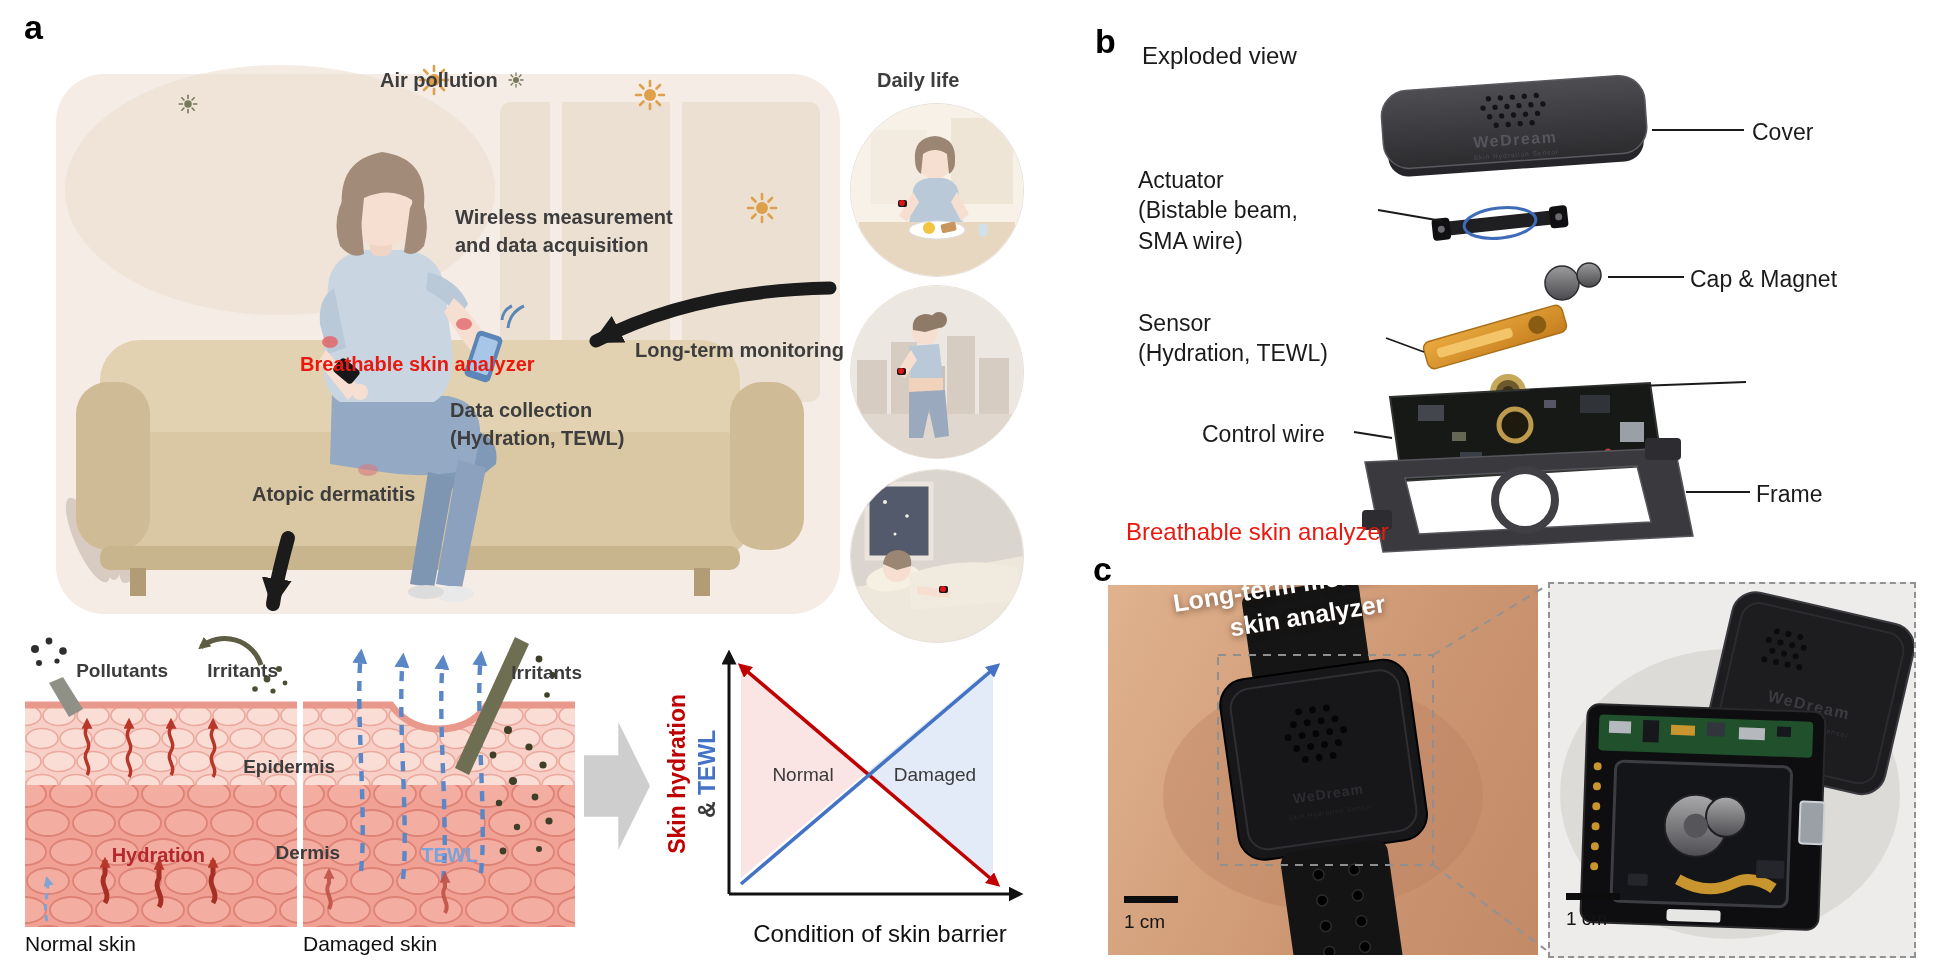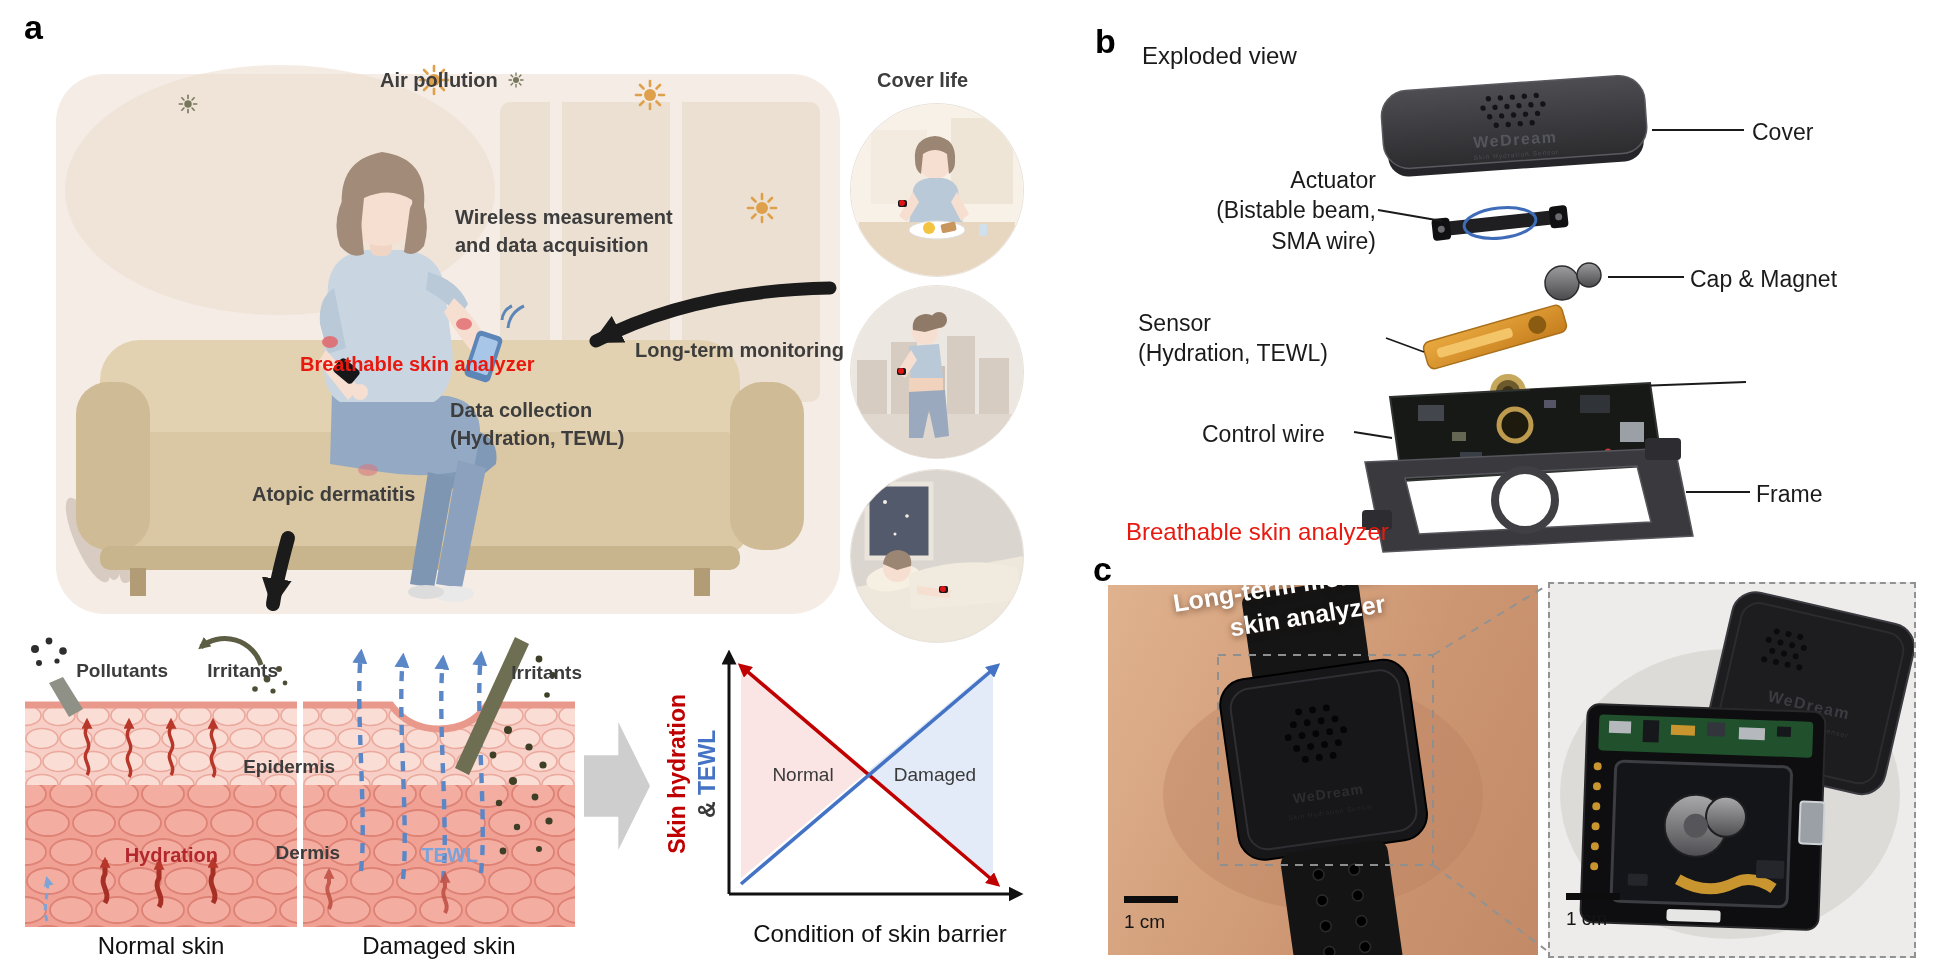--- a/index.html
+++ b/index.html
@@ -2,21 +2,21 @@
 <html><head>
 <meta charset="utf-8">
 <style>
   html,body{margin:0;padding:0;background:#fff;}
   .fig{position:relative;width:1949px;height:967px;background:#fff;font-family:"Liberation Sans",sans-serif;overflow:hidden;}
   .abs{position:absolute;}
   .plabel{font-size:34px;font-weight:700;color:#000;line-height:1;}
   .ann{font-size:20px;font-weight:700;color:#3d3d3d;text-align:left;line-height:1.4;}
   .ann-red{color:#e8190f;}
   .skl{font-size:19px;font-weight:700;color:#3c3c3c;text-align:right;line-height:1.2;}
-  .cap{font-size:24px;color:#101010;text-align:center;font-weight:400;}
+  .cap{font-size:21px;color:#101010;font-weight:400;}
   .blabel{font-size:23px;color:#1a1a1a;line-height:1.32;}
   svg text{font-family:"Liberation Sans",sans-serif;}
 </style>
 </head>
 <body>
 
 <div class="fig">
 
   <div class="abs plabel" style="left:24px;top:10px">a</div>
 
@@ -112,21 +112,21 @@
     <div>Wireless measurement</div>
     <div>and data acquisition</div>
   </div>
   <div class="abs ann ann-red" style="left:300px;top:350px;width:240px">Breathable skin analyzer</div>
   <div class="abs ann" style="left:635px;top:336px;width:215px">Long-term monitoring</div>
   <div class="abs ann" style="left:450px;top:396px;width:210px">
     <div>Data collection</div>
     <div>(Hydration, TEWL)</div>
   </div>
   <div class="abs ann" style="left:252px;top:480px;width:170px">Atopic dermatitis</div>
-  <div class="abs ann" style="left:877px;top:66px;width:120px">Cover life</div>
+  <div class="abs ann" style="left:877px;top:66px;width:120px">Daily life</div>
 
   <div class="abs" style="left:851px;top:104px;width:172px;height:172px;border-radius:50%;overflow:hidden;box-shadow:0 0 0 1px #e7e1d9">
     <svg width="172" height="172" viewBox="0 0 172 172">
       <rect width="172" height="172" fill="#f8f1e8"></rect>
       <rect x="100" y="14" width="62" height="86" fill="#efe5d7"></rect>
       <rect x="20" y="26" width="56" height="74" fill="#f1e8db" opacity=".7"></rect>
       <circle cx="84" cy="58" r="17" fill="#f6dfd0"></circle>
       <path d="M64,56 Q62,34 84,32 Q106,34 104,58 Q104,66 98,70 L96,50 Q84,42 72,50 L70,70 Q64,66 64,56 Z" fill="#9b8573"></path>
       <path d="M58,120 L62,86 Q64,76 78,74 L92,74 Q104,76 107,86 L112,120 Z" fill="#b9c9d8"></path>
       <path d="M62,88 L48,112 L56,118 L68,98 Z" fill="#f6dfd0"></path>
@@ -286,21 +286,21 @@
     </g>
     <g stroke="#c05247" stroke-width="4" fill="none" opacity=".9">
       <path d="M26,274 c6,-10 -6,-16 0,-26 l0,-12" marker-end="url(#aRedD)"></path>
       <path d="M142,278 c6,-10 -6,-16 0,-26 l0,-12" marker-end="url(#aRedD)"></path>
     </g>
   </svg>
 
   <div class="abs skl" style="left:58px;top:660px;width:110px">Pollutants</div>
   <div class="abs skl" style="left:186px;top:660px;width:92px">Irritants</div>
   <div class="abs skl" style="left:235px;top:756px;width:100px">Epidermis</div>
-  <div class="abs skl" style="left:118px;top:843px;width:100px;color:#b3282d;font-size:20px">Hydration</div>
+  <div class="abs skl" style="left:105px;top:843px;width:100px;color:#b3282d;font-size:20px">Hydration</div>
   <div class="abs skl" style="left:260px;top:842px;width:80px">Dermis</div>
   <div class="abs skl" style="left:398px;top:843px;width:80px;color:#7aa3dc;font-size:20px">TEWL</div>
   <div class="abs skl" style="left:490px;top:662px;width:92px">Irritants</div>
   <div class="abs cap" style="left:25px;top:932px;width:272px">Normal skin</div>
   <div class="abs cap" style="left:303px;top:932px;width:272px">Damaged skin</div>
 
   <div class="abs" style="left:584px;top:722px;width:66px;height:128px;background:#cecece;clip-path:polygon(0 26%,52% 26%,52% 0,100% 50%,52% 100%,52% 74%,0 74%)"></div>
 
   <div class="abs" style="left:543px;top:744px;width:300px;text-align:center;transform:rotate(-90deg);line-height:1.3">
     <div style="font-size:23px;font-weight:700;color:#c00000">Skin hydration</div>
@@ -425,21 +425,21 @@
       <line x1="278" y1="170" x2="342" y2="181"></line>
       <line x1="508" y1="237" x2="584" y2="237"></line>
       <line x1="286" y1="298" x2="324" y2="312"></line>
       <line x1="430" y1="350" x2="646" y2="342"></line>
       <line x1="254" y1="392" x2="292" y2="398"></line>
       <line x1="586" y1="452" x2="650" y2="452"></line>
     </g>
   </svg>
 
   <div class="abs blabel" style="left:1752px;top:117px">Cover</div>
-  <div class="abs blabel" style="left:1138px;top:165px;width:238px;text-align:right">
+  <div class="abs blabel" style="left:1138px;top:165px;width:238px;text-align:left">
     <div>Actuator</div>
     <div>(Bistable beam,</div>
     <div>SMA wire)</div>
   </div>
   <div class="abs blabel" style="left:1690px;top:264px">Cap &amp; Magnet</div>
   <div class="abs blabel" style="left:1138px;top:308px;width:242px;text-align:left">
     <div>Sensor</div>
     <div>(Hydration, TEWL)</div>
   </div>
   <div class="abs blabel" style="left:1202px;top:419px">Control wire</div>

